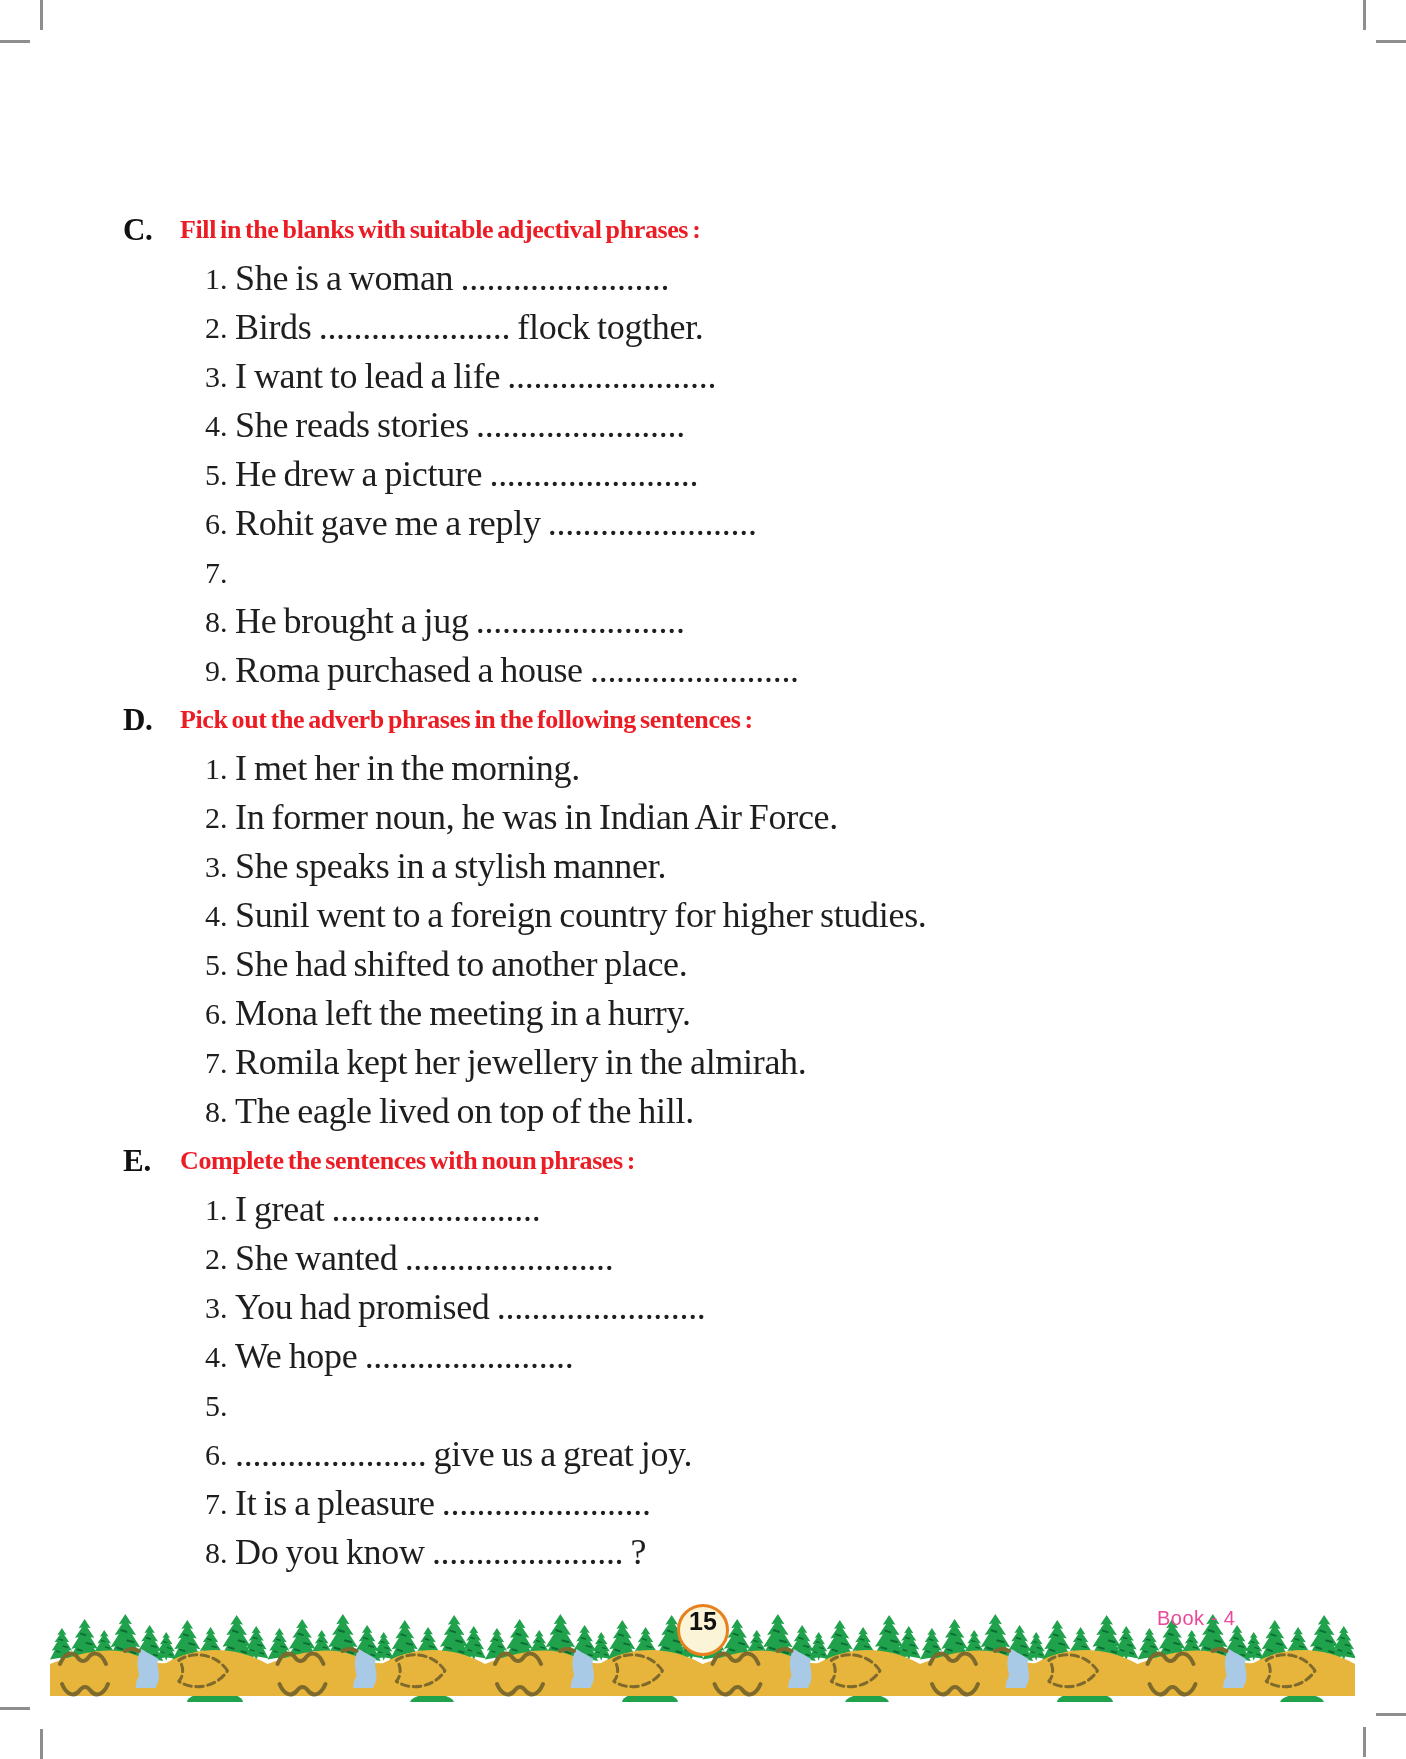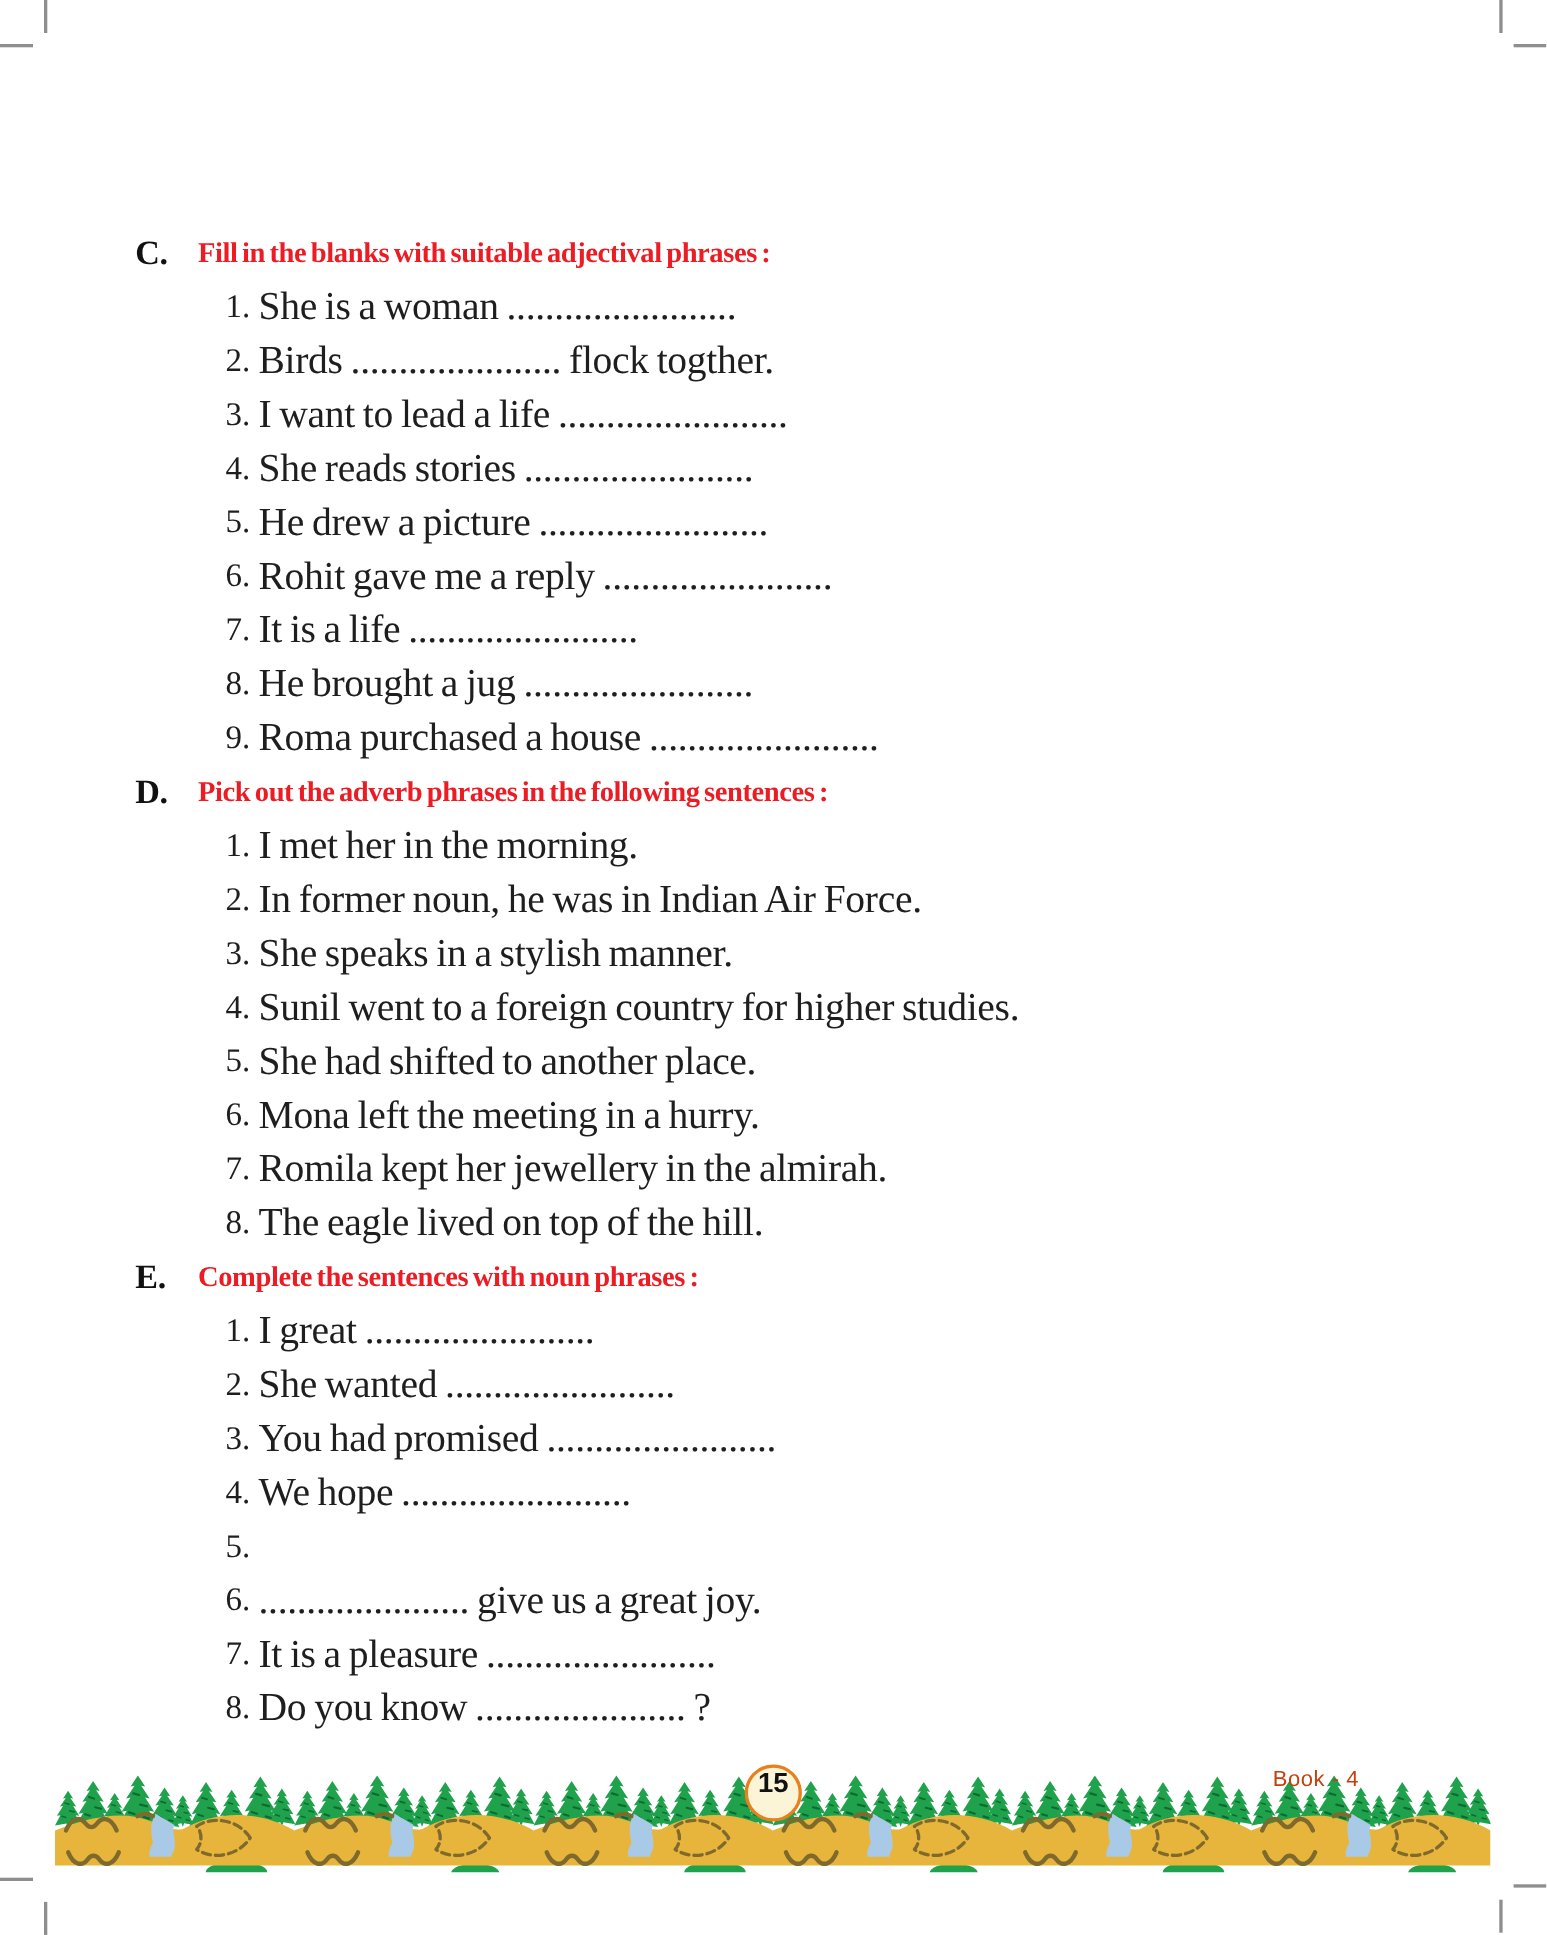--- a/index.html
+++ b/index.html
@@ -47,21 +47,21 @@
     width:46px;height:46px;border-radius:50%;
     background:var(--badge-fill,#fcf4d6);
     border:3px solid var(--badge-border,#e8801e);
     display:flex;align-items:flex-start;justify-content:center;
     font-family:"Liberation Sans",sans-serif;font-weight:bold;font-size:25px;color:#111;
     z-index:3;
   }
   .book-label{
     position:absolute;left:1157px;top:1607px;
     font-family:"Liberation Sans",sans-serif;
-    font-size:20px;color:#c2410c;letter-spacing:0.5px;
+    font-size:20px;color:#ec4899;letter-spacing:0.5px;
     z-index:3;
   }
 </style>
 </head>
 <body>
 
 <div class="page">
 
   <div class="crop" style="left:40px;top:0;width:3px;height:30px"></div>
   <div class="crop" style="left:0;top:40px;width:30px;height:3px"></div>
@@ -96,21 +96,20 @@
       <div class="row">
         <span class="num">5.</span>
         <span class="txt">He drew a picture ........................</span>
       </div>
       <div class="row">
         <span class="num">6.</span>
         <span class="txt">Rohit gave me a reply ........................</span>
       </div>
       <div class="row">
         <span class="num">7.</span>
-        <span class="txt">It is a life ........................</span>
       </div>
       <div class="row">
         <span class="num">8.</span>
         <span class="txt">He brought a jug ........................</span>
       </div>
       <div class="row">
         <span class="num">9.</span>
         <span class="txt">Roma purchased a house ........................</span>
       </div>
       <div class="row">

